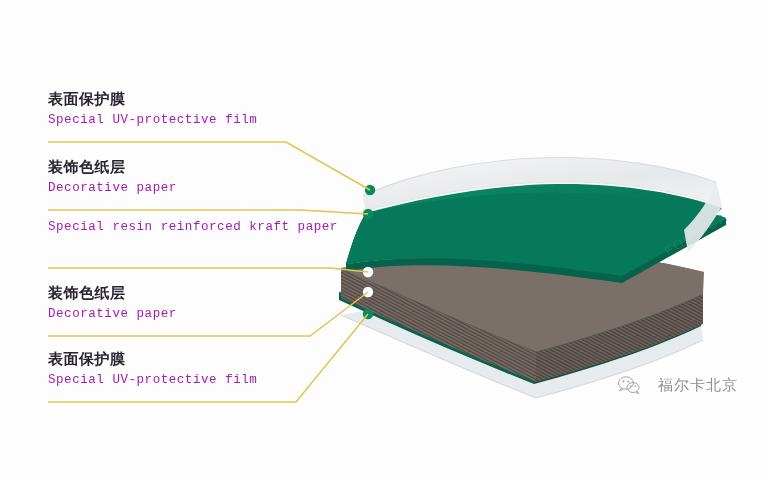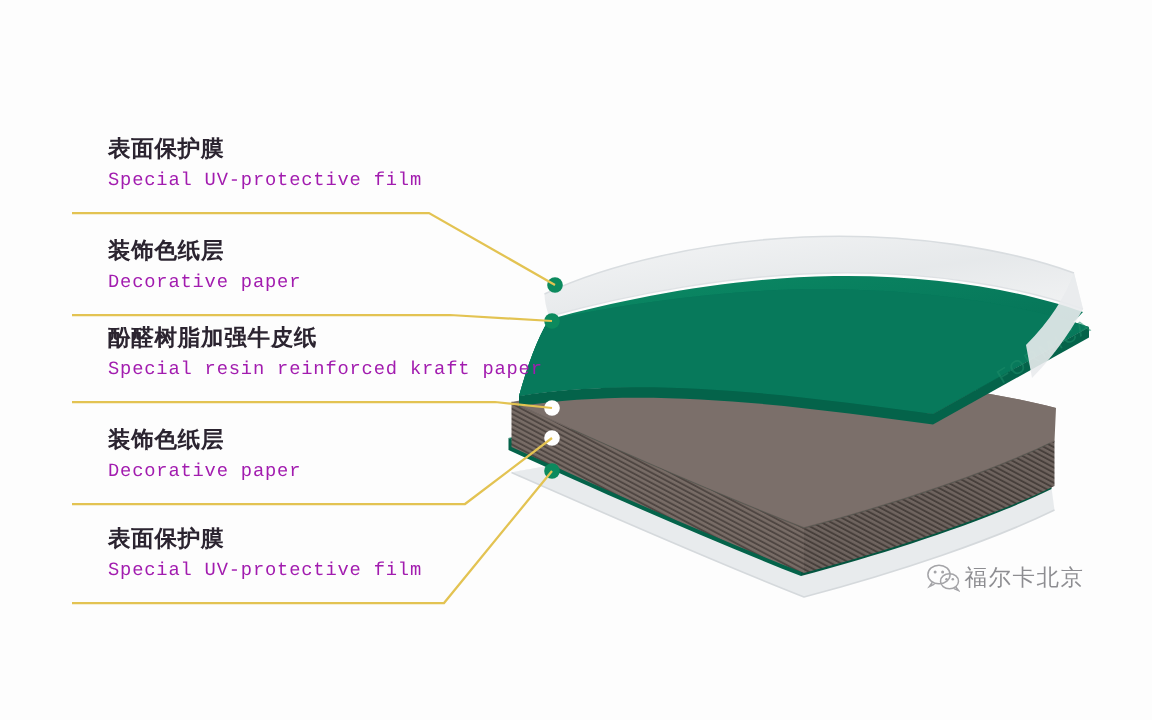--- a/index.html
+++ b/index.html
@@ -22,21 +22,20 @@
     width: 768px;
     height: 480px;
   }
   #board-svg { z-index: 2; }
   #leader-svg { z-index: 3; }
 
   .label-block {
     position: absolute;
     z-index: 4;
     white-space: nowrap;
-    margin-left: 24px;
   }
   .label-cn {
     font-size: 15px;
     font-weight: 700;
     color: #2b2430;
     letter-spacing: 0.5px;
     line-height: 1.25;
     font-family: "DejaVu Sans", "Liberation Sans", sans-serif;
   }
   .label-en {
@@ -48,21 +47,21 @@
     font-family: Liberation Mono, monospace;
   }
 
   #watermark {
     position: absolute;
     z-index: 5;
     left: 618px;
     top: 376px;
     display: flex;
     align-items: center;
-    gap: 3px;
+    gap: 18px;
     opacity: 0.62;
   }
   #watermark .wm-text {
     font-size: 15px;
     color: #4a4a50;
     letter-spacing: 1px;
     font-family: "DejaVu Sans", "Liberation Sans", sans-serif;
   }
   .wechat-icon { display: block; }
 </style>
@@ -171,21 +170,20 @@
     <div class="label-cn">表面保护膜</div>
     <div class="label-en">Special UV-protective film</div>
   </div>
 
   <div class="label-block" style="left:48px; top:158px;">
     <div class="label-cn">装饰色纸层</div>
     <div class="label-en">Decorative paper</div>
   </div>
 
   <div class="label-block" style="left:48px; top:216px;">
-    <div class="label-cn">酚醛树脂加强牛皮纸</div>
     <div class="label-en">Special resin reinforced kraft paper</div>
   </div>
 
   <div class="label-block" style="left:48px; top:284px;">
     <div class="label-cn">装饰色纸层</div>
     <div class="label-en">Decorative paper</div>
   </div>
 
   <div class="label-block" style="left:48px; top:350px;">
     <div class="label-cn">表面保护膜</div>

